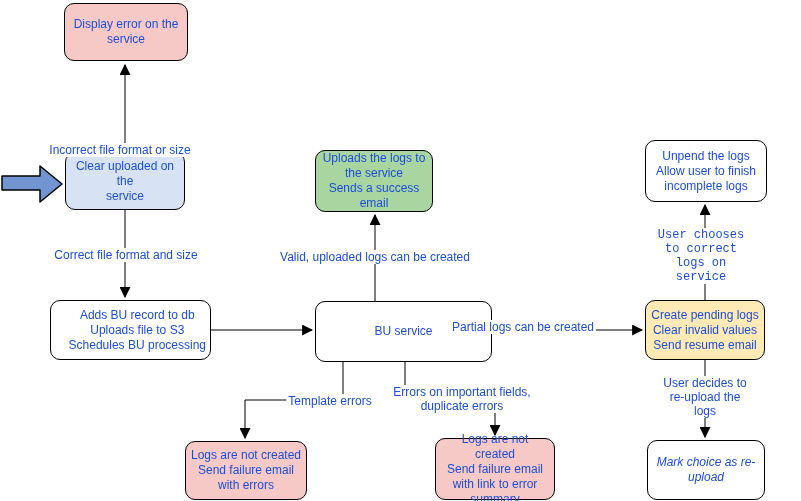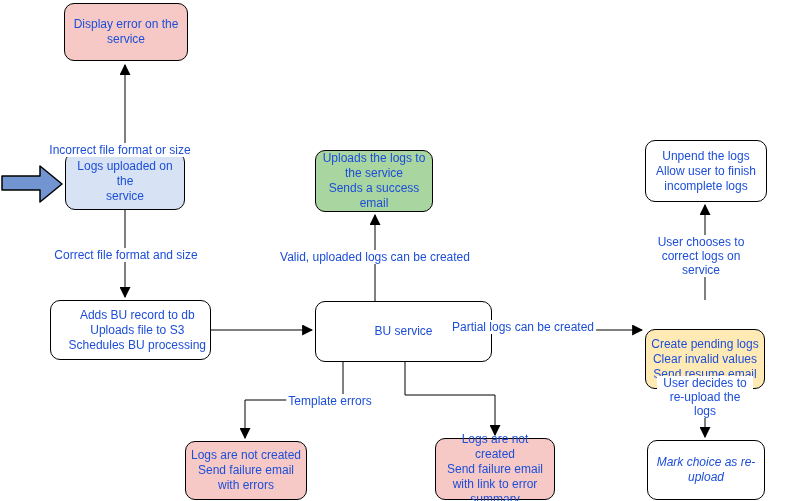--- a/index.html
+++ b/index.html
@@ -32,33 +32,33 @@
     text-align:center;
     white-space:pre-line;
     padding:0 2px;
   }
   
   #n-display-error   {left:64px;  top:3px;   width:124px; height:58px;}
   #n-file-uploaded   {left:65px;  top:152px; width:120px; height:58px;}
   #n-adds-bu         {left:50px;  top:300px; width:161px; height:60px;justify-content:flex-end;}
   #n-bu-service      {left:315px; top:301px; width:177px; height:61px;}
   #n-uploads-logs    {left:315px; top:150px; width:118px; height:62px;}
-  #n-create-pending  {left:645px; top:300px; width:120px; height:60px;margin-top:29px;}
+  #n-create-pending  {left:645px; top:300px; width:120px; height:60px;}
   #n-unpend          {left:645px; top:140px; width:122px; height:62px;}
   #n-mark-choice     {left:647px; top:440px; width:118px; height:60px;font-style:italic;}
   #n-fail-errors     {left:185px; top:441px; width:122px; height:59px;}
   #n-fail-summary    {left:435px; top:438px; width:120px; height:62px;}
   
   #l-incorrect   {left:120px; top:115px;margin-top:35px;}
   #l-correct     {left:126px; top:255px;}
   #l-valid       {left:375px; top:257px;}
   #l-partial     {left:523px; top:327px;}
   #l-template    {left:330px; top:401px;}
   #l-err-fields  {left:462px; top:399px;}
-  #l-user-choose {left:701px; top:256px;}
+  #l-user-choose {left:701px; top:256px;font-family:Liberation Mono, monospace;}
   #l-user-reup   {left:705px; top:397px;}
 </style>
 </head>
 <body>
 
 <div id="canvas">
 
   <svg id="edges" width="801" height="501" viewBox="0 0 801 501">
     <defs>
       <marker id="arr" viewBox="0 0 10 10" refX="9" refY="5" markerWidth="11" markerHeight="11" orient="auto-start-reverse">
@@ -83,21 +83,21 @@
     <path d="M705,300 L705,205" fill="none" stroke="#000" stroke-width="1" marker-end="url(#arr)"></path>
 
     <path d="M705,360 L705,437" fill="none" stroke="#000" stroke-width="1" marker-end="url(#arr)"></path>
 
     <polygon points="2,176 40,176 40,166 62,184 40,202 40,190 2,190" stroke="#000000" stroke-width="1.5" stroke-linejoin="round" fill="#7295d1"></polygon>
   </svg>
 
   <div class="node" id="n-display-error" style="background-color: rgb(246, 201, 198);"><span>Display error on the
 service</span></div>
 
-  <div class="node" id="n-file-uploaded" style="background-color: rgb(215, 227, 245);"><span>Logs uploaded on the
+  <div class="node" id="n-file-uploaded" style="background-color: rgb(215, 227, 245);"><span>Clear uploaded on the
 service</span></div>
 
   <div class="node" id="n-adds-bu" style="background-color: rgb(255, 255, 255);"><span>Adds BU record to db
 Uploads file to S3
 Schedules BU processing</span></div>
 
   <div class="node" id="n-bu-service" style="background-color: rgb(255, 255, 255);"><span>BU service</span></div>
 
   <div class="node" id="n-uploads-logs" style="background-color: rgb(168, 213, 160); align-items: center;"><span>Uploads the logs to
 the service
@@ -122,16 +122,18 @@
   <div class="node" id="n-fail-summary" style="background-color: rgb(246, 201, 198);"><span>Logs are not created
 Send failure email
 with link to error
 summary</span></div>
 
   <div class="elabel" id="l-incorrect">Incorrect file format or size</div>
   <div class="elabel" id="l-correct">Correct file format and size</div>
   <div class="elabel" id="l-valid">Valid, uploaded logs can be created</div>
   <div class="elabel" id="l-partial">Partial logs can be created</div>
   <div class="elabel" id="l-template">Template errors</div>
+  <div class="elabel" id="l-err-fields">Errors on important fields,
+duplicate errors</div>
   <div class="elabel" id="l-user-choose">User chooses to correct logs on service</div>
   <div class="elabel" id="l-user-reup">User decides to re-upload the logs</div>
 
 </div>
 
 </body></html>

